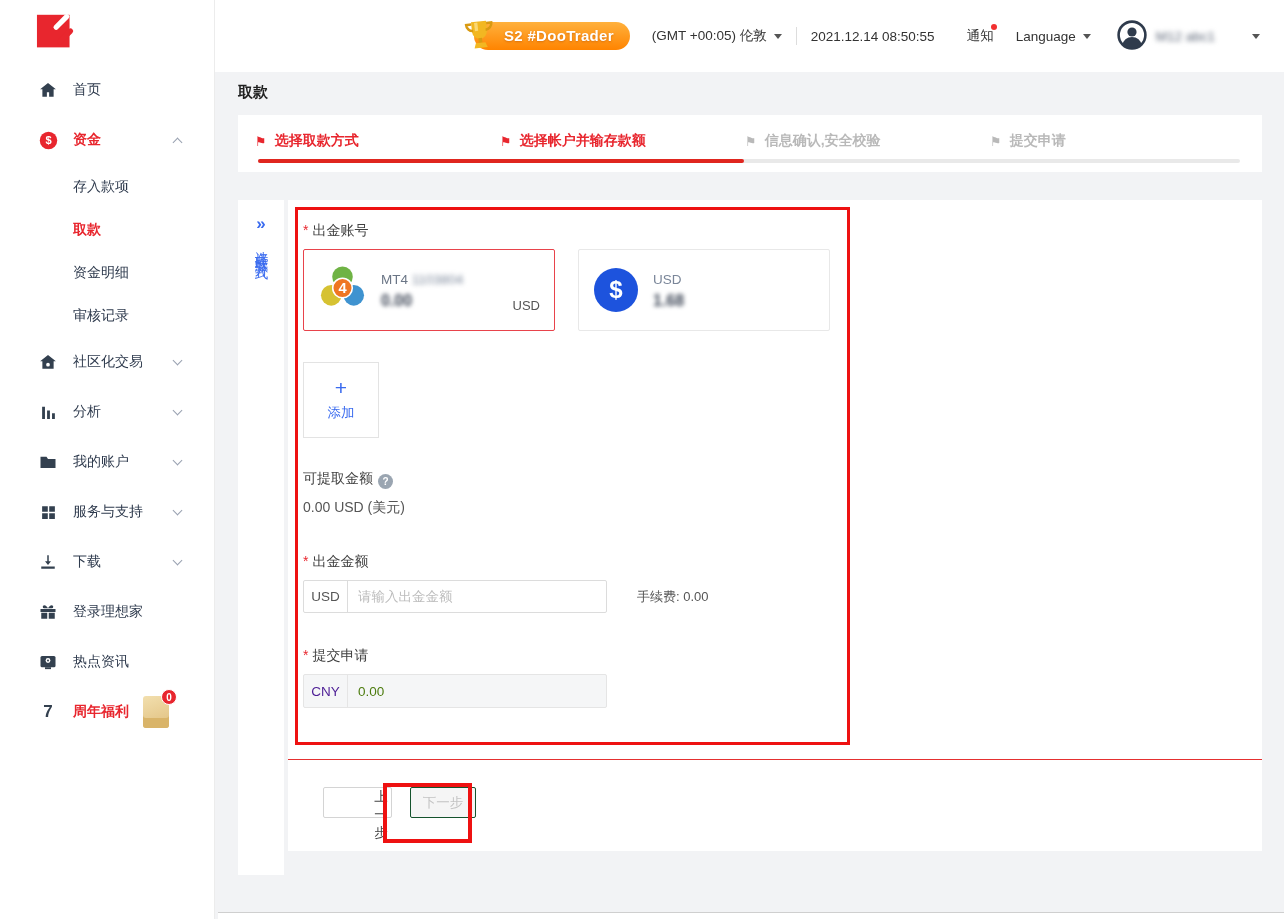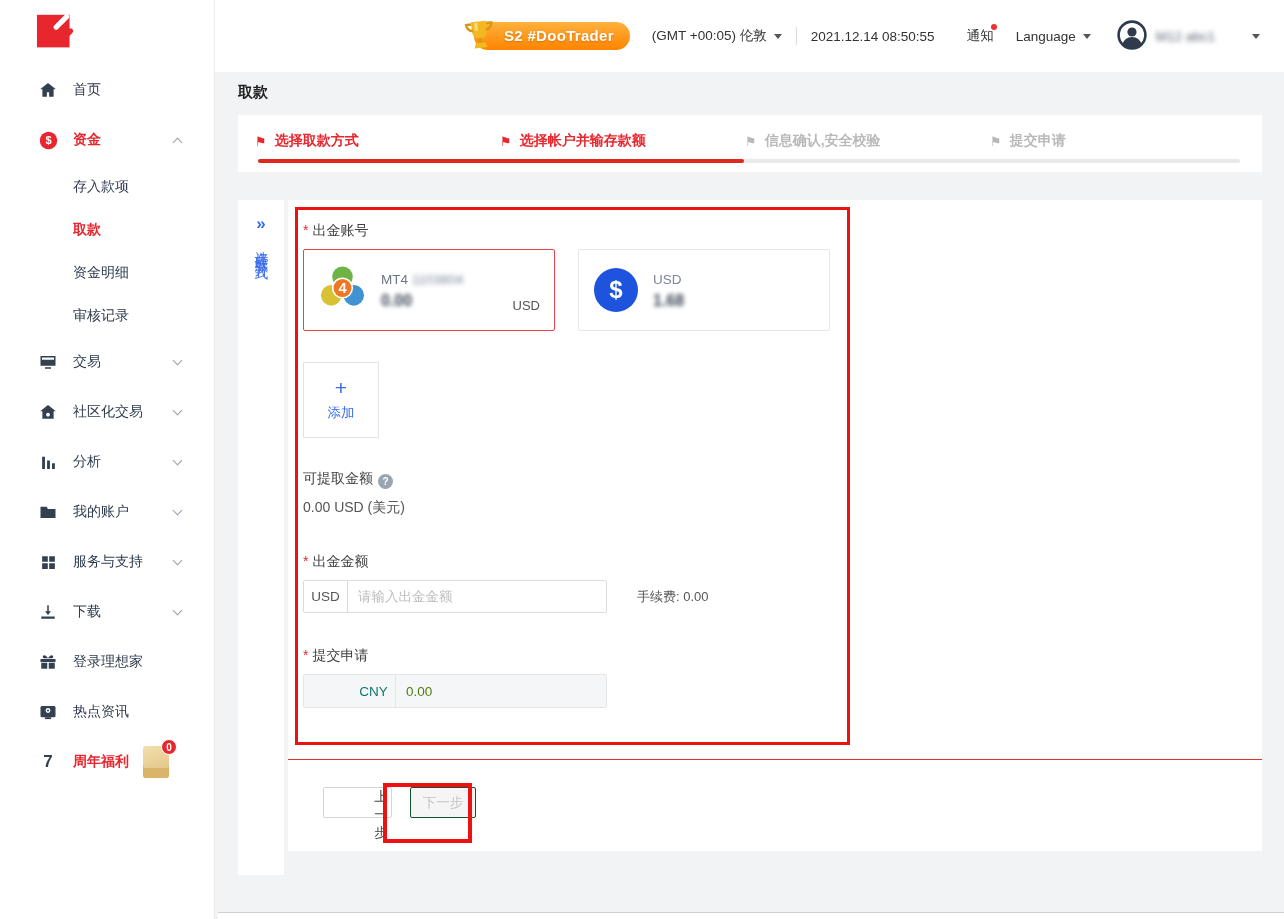--- a/index.html
+++ b/index.html
@@ -102,21 +102,21 @@
   .inp-row { display:flex; align-items:center; margin-bottom:34px; }
   .inp-group { display:flex; width:304px; height:33px; border:1px solid #dcdcdc;
     border-radius:2px; background:#fff; overflow:hidden; }
   .inp-prefix { width:44px; border-right:1px solid #dcdcdc; display:flex; align-items:center;
     justify-content:center; font-size:13.5px; color:#555; }
   .inp-group input { flex:1; border:none; outline:none; padding:0 10px; font-size:13.5px;
     color:#333; background:transparent; font-family:inherit; }
   .inp-group input::placeholder { color:#bdbdbd; }
   .fee { margin-left:30px; font-size:13px; color:#555; }
   .inp-group.disabled { background:#f5f6f7; border-color:#e5e5e5; height:34px; }
-  .inp-group.disabled .inp-prefix { color:#0f766e; border-right-color:#e5e5e5;margin-left:48px; }
+  .inp-group.disabled .inp-prefix { color:#4c1d95; border-right-color:#e5e5e5; }
   .inp-group.disabled input { color:#4d7c0f; }
 
   .card-footer { margin-top:51px; margin-left:-15px; border-top:1px solid #e53030;
     padding:27px 0 0 35px; display:flex; gap:18px; }
   .btn { height:31px; font-size:13.5px; border-radius:2px; cursor:pointer; font-family:inherit; }
   .btn-prev { width:69px; background:#fff; border:1px solid #d4d4d4; color:#444;padding-left:47px; }
   .btn-next { width:66px; background:#f5f5f5; border:1px solid #14532d; color:#c3c3c3; }
 
   
   .anno { position:absolute; border:3px solid #ee1111; pointer-events:none; z-index:5; }
@@ -166,29 +166,20 @@
     <div class="nav-sub red-txt">
       <span class="bold">取款</span>
     </div>
     <div class="nav-sub">
       <span>资金明细</span>
     </div>
     <div class="nav-sub">
       <span>审核记录</span>
     </div>
 
-    <div class="nav-item">
-      <span class="icn">
-        <svg width="18" height="18" viewBox="0 0 24 24" fill="currentColor">
-            <path d="M2 4h20v13H2zm2 2v3h16V6zM8 19h8v2H8z"></path>
-          </svg>
-      </span>
-      <span>交易</span>
-      <span class="chev down"></span>
-    </div>
 
     <div class="nav-item">
       <span class="icn">
         <svg width="18" height="18" viewBox="0 0 24 24" fill="currentColor">
             <path d="M12 2.5 1.5 11h3v10h15V11h3zM12 13a2.5 2.5 0 1 1 0 5 2.5 2.5 0 0 1 0-5z" fill-rule="evenodd"></path>
           </svg>
       </span>
       <span>社区化交易</span>
       <span class="chev down"></span>
     </div>

